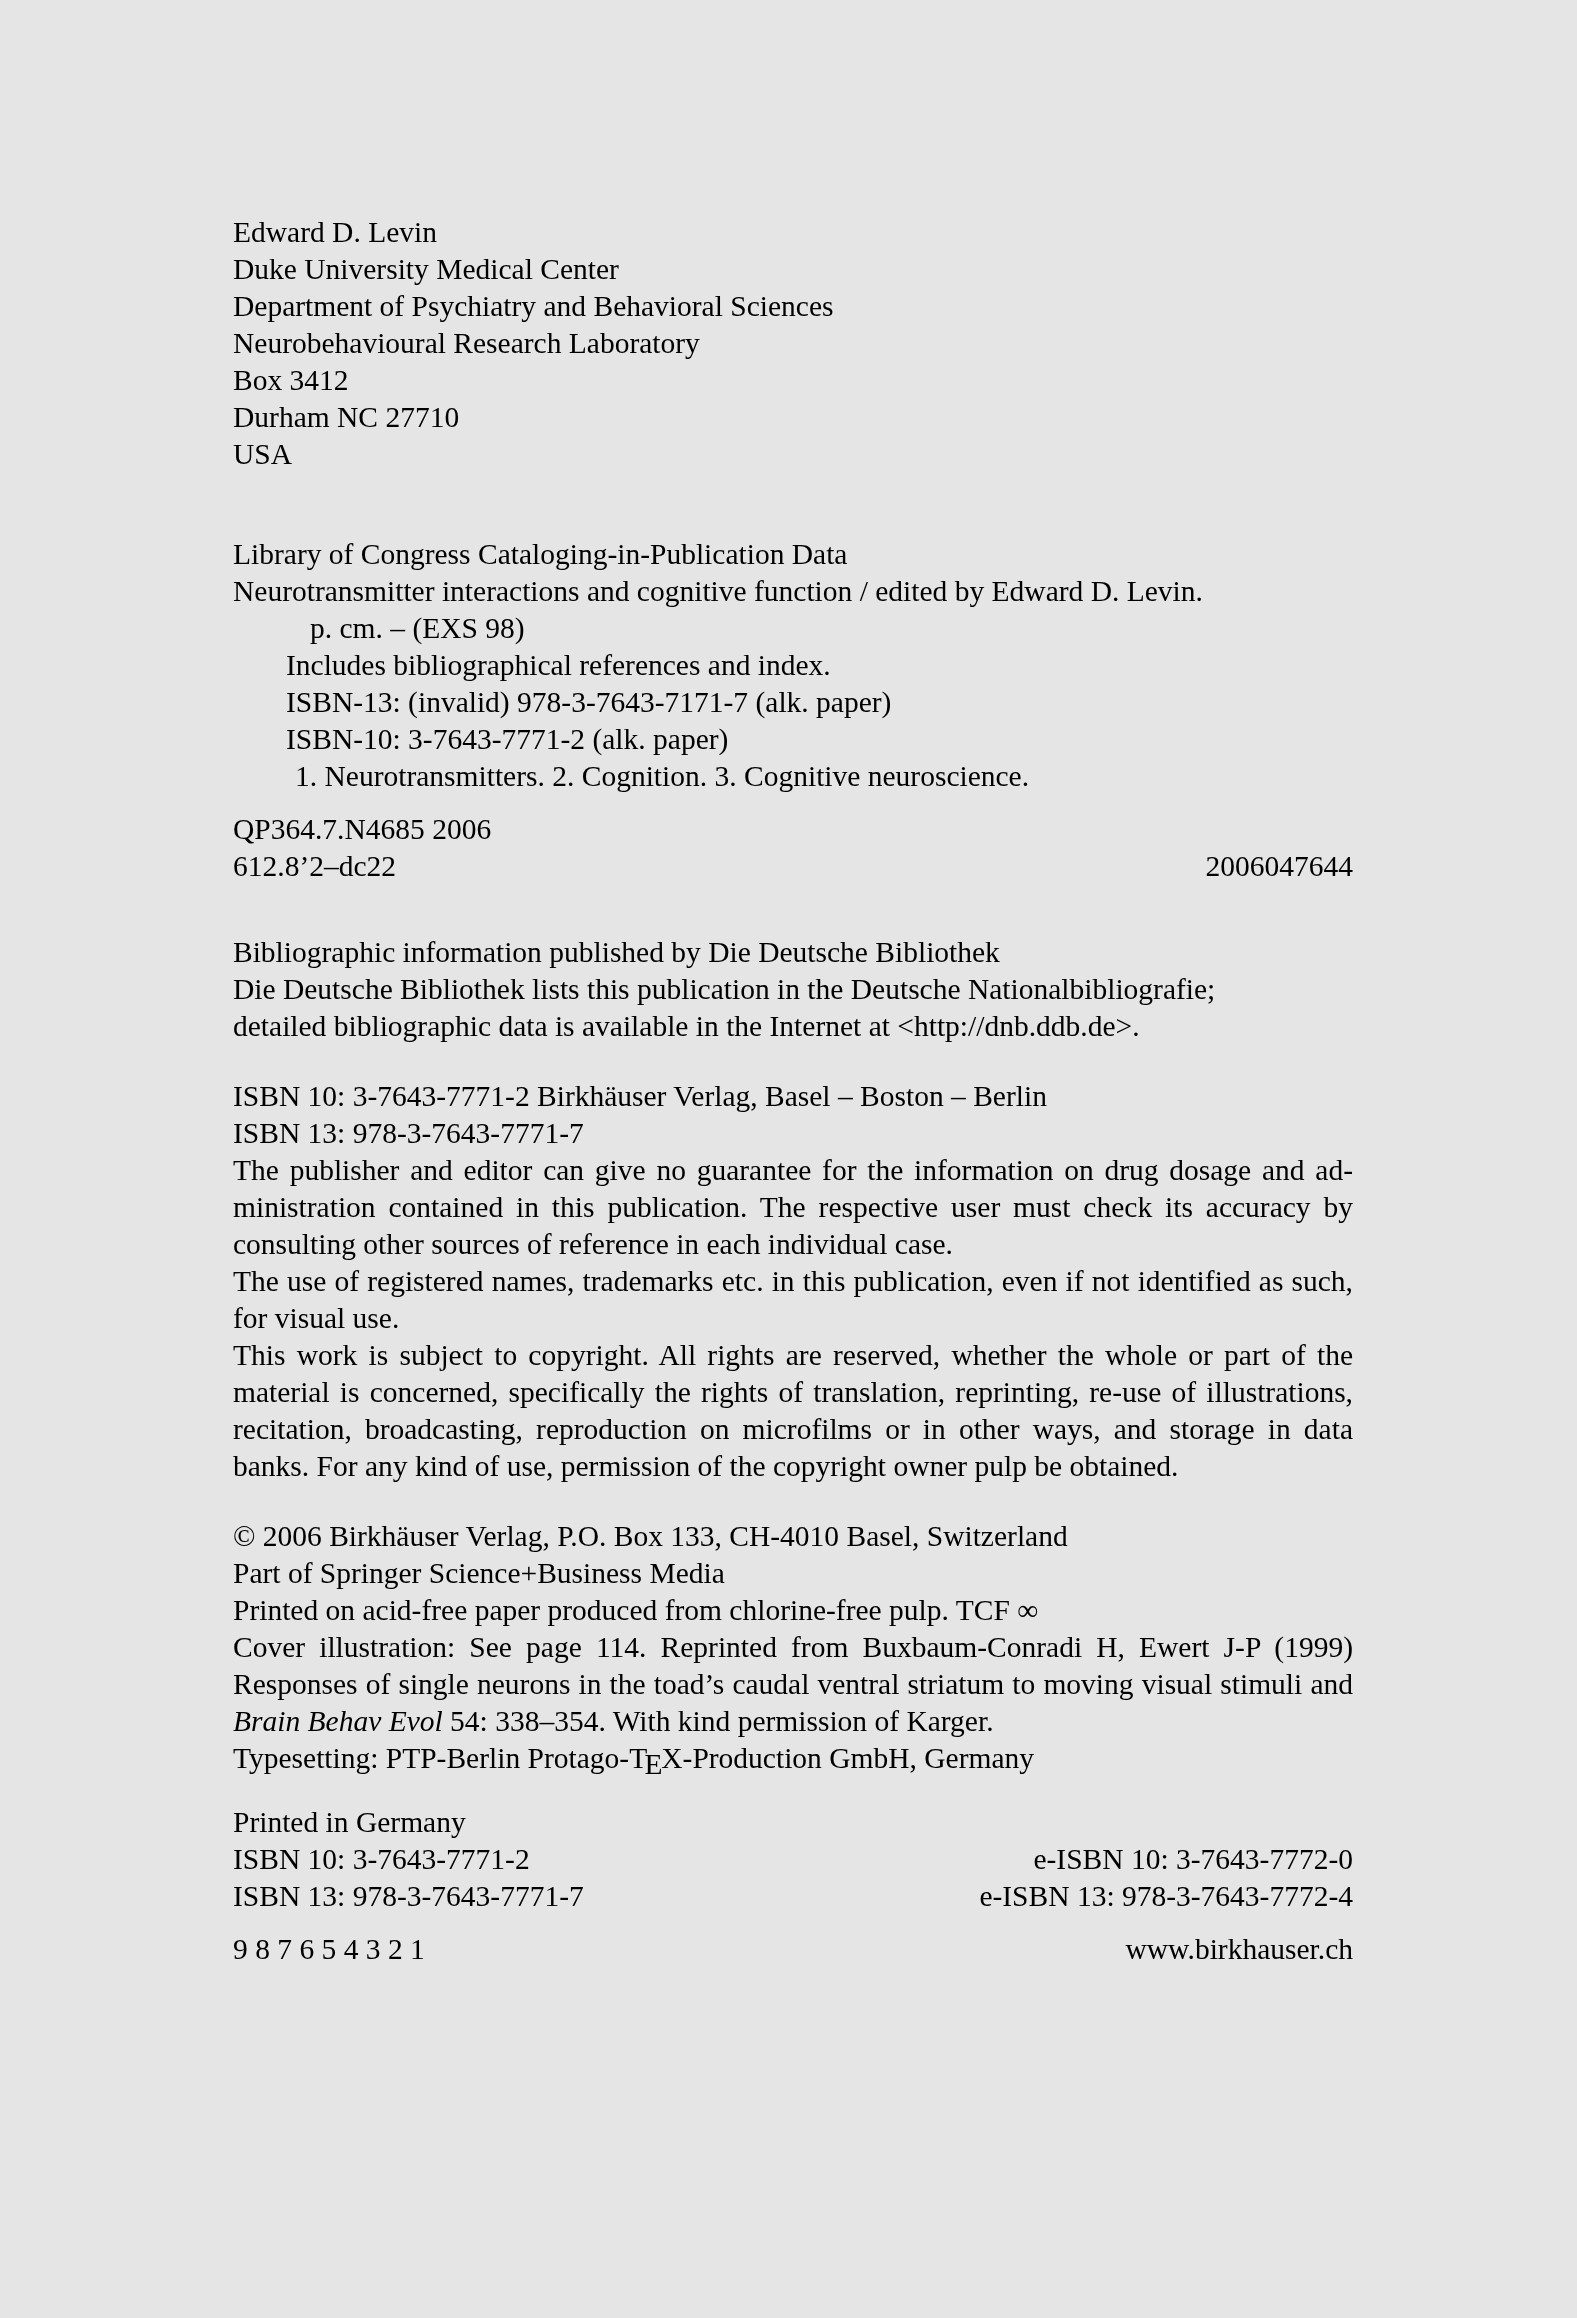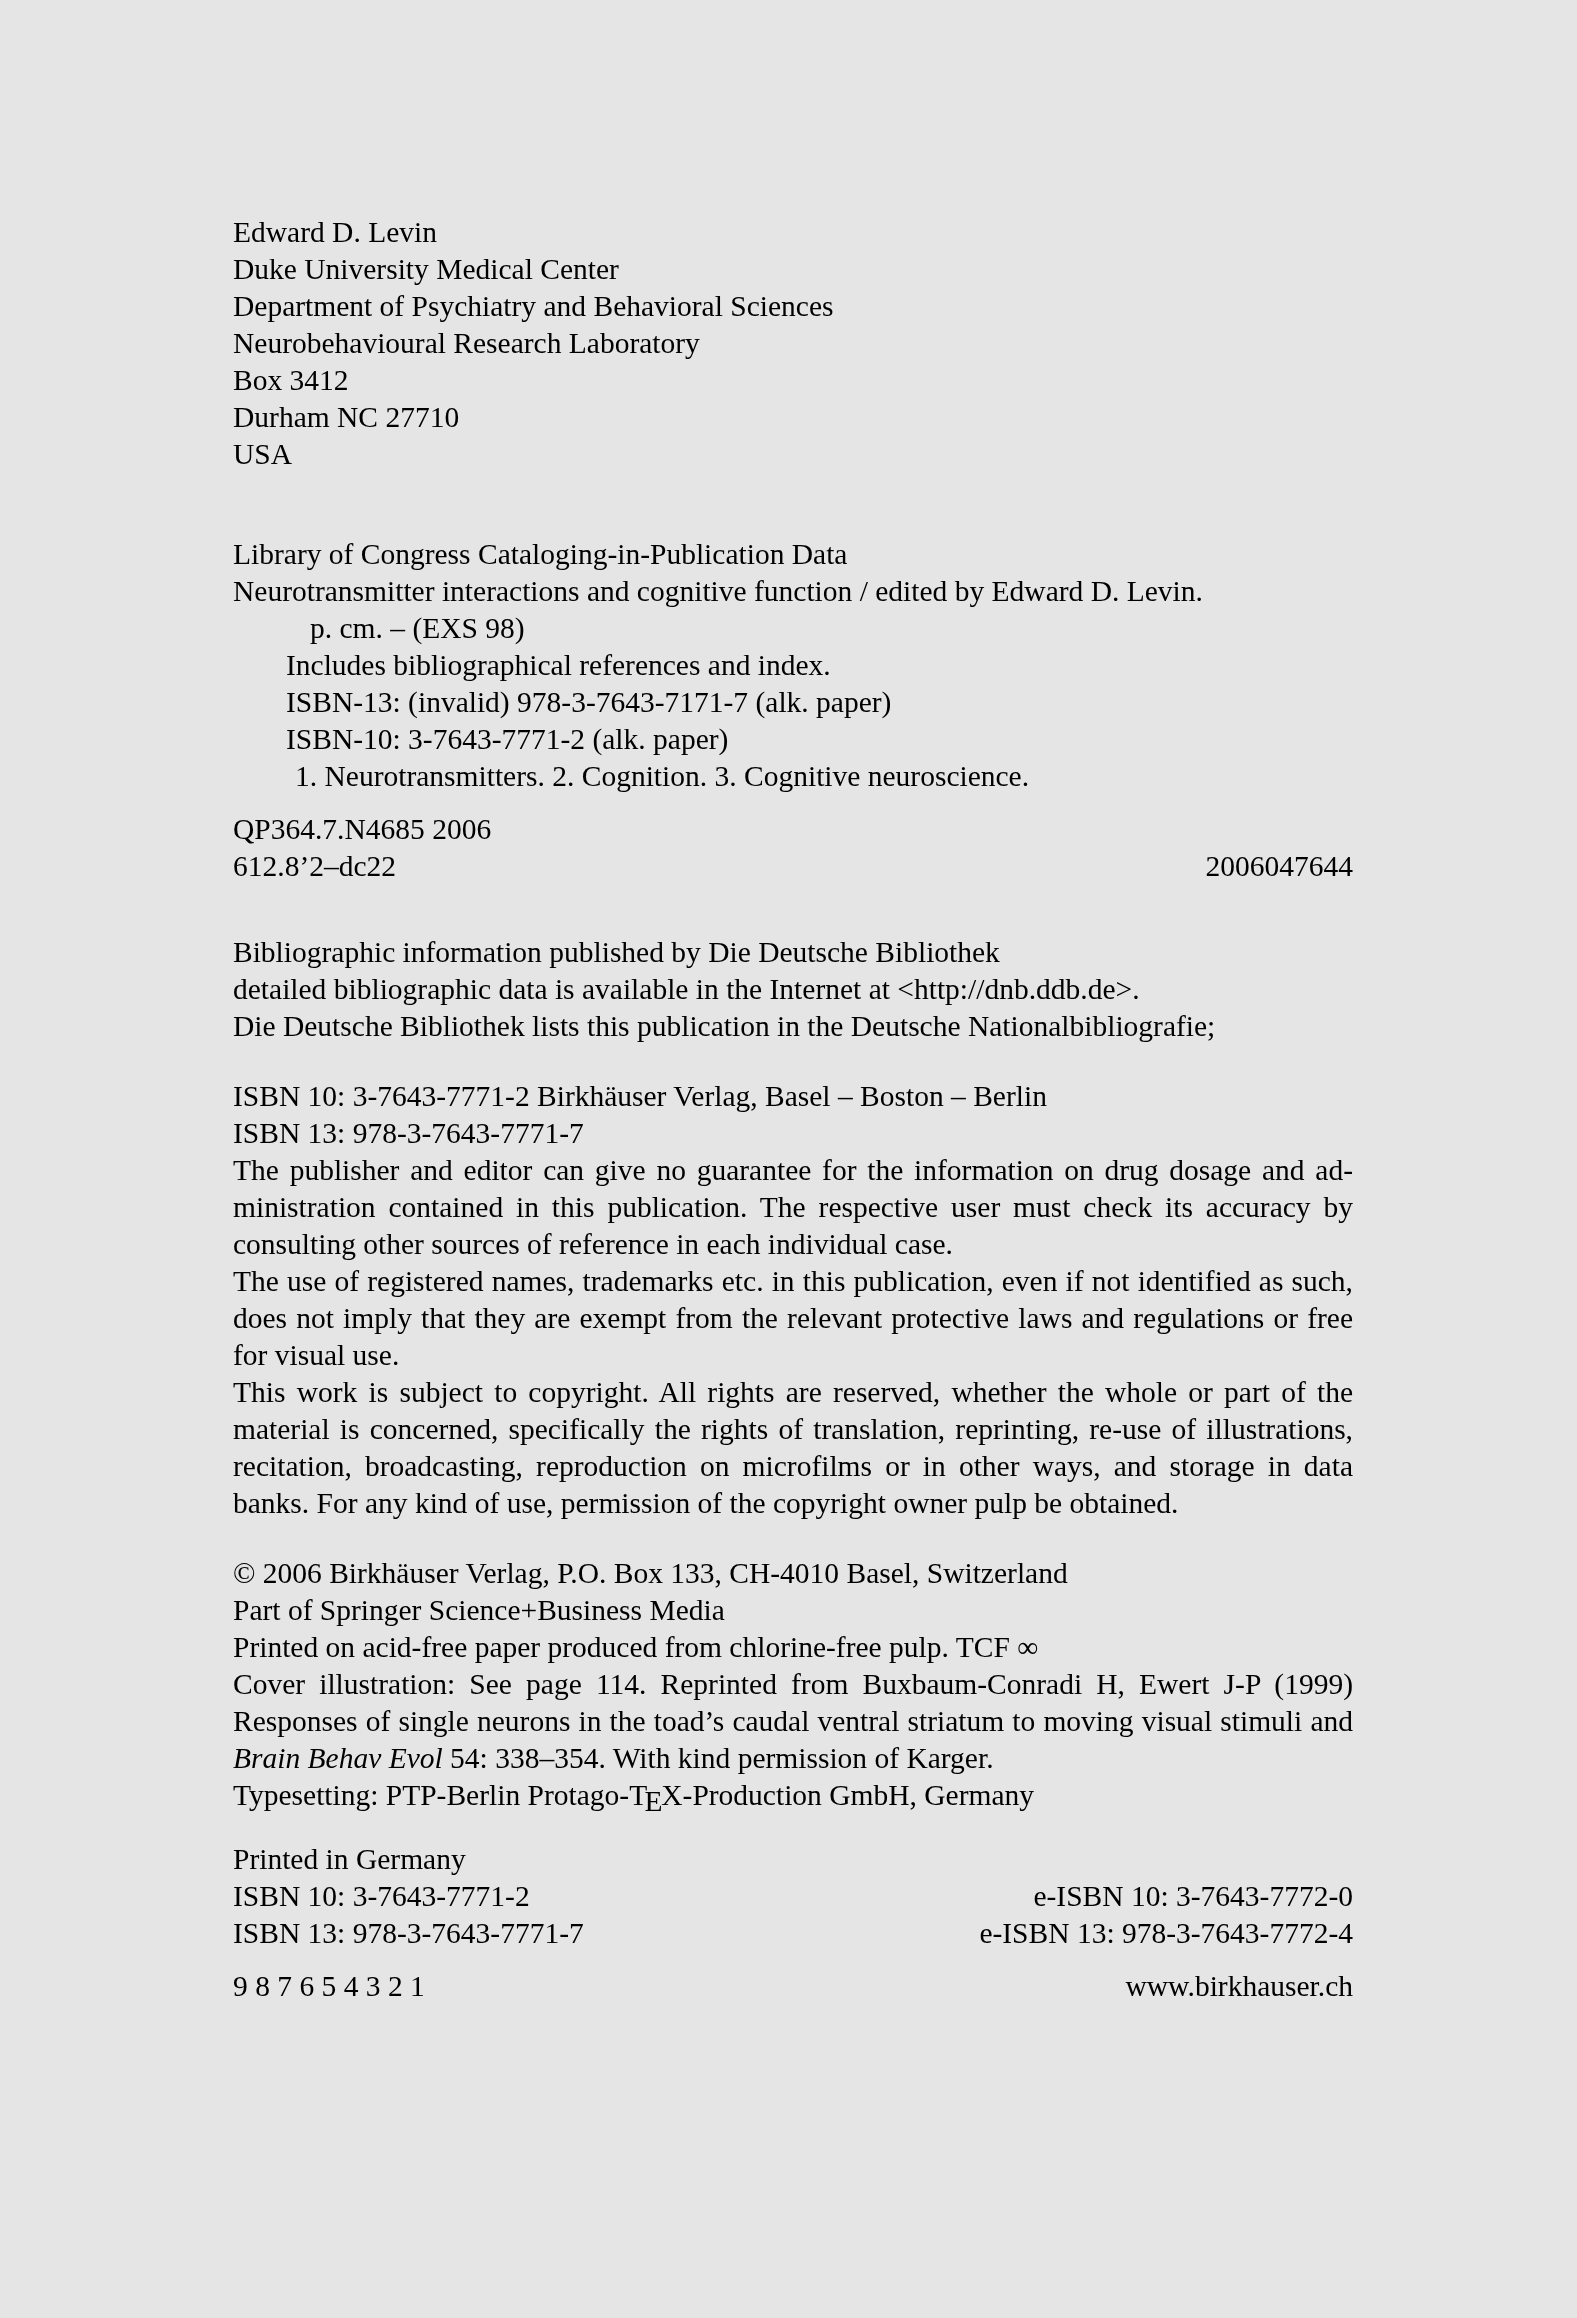--- a/index.html
+++ b/index.html
@@ -72,31 +72,30 @@
       </div>
       <div class="block" style="margin-top: 16px;">
         <div class="line">QP364.7.N4685 2006</div>
         <div class="line two">
           <span>612.8’2–dc22</span>
           <span>2006047644</span>
         </div>
       </div>
       <div class="block" style="margin-top: 49px;">
         <div class="line bold">Bibliographic information published by Die Deutsche Bibliothek</div>
+        <div class="line">Die Deutsche Bibliothek lists this publication in the Deutsche Nationalbibliografie;</div>
         <div class="line">detailed bibliographic data is available in the Internet at &lt;http://dnb.ddb.de&gt;.</div>
-        <div class="line">Die Deutsche Bibliothek lists this publication in the Deutsche Nationalbibliografie;</div>
       </div>
       <div class="block" style="margin-top: 33px;">
         <div class="line">ISBN 10: 3-7643-7771-2 Birkhäuser Verlag, Basel – Boston – Berlin</div>
         <div class="line">ISBN 13: 978-3-7643-7771-7</div>
         <div class="line j">The publisher and editor can give no guarantee for the information on drug dosage and ad-</div>
         <div class="line j">ministration contained in this publication. The respective user must check its accuracy by</div>
         <div class="line">consulting other sources of reference in each individual case.</div>
         <div class="line j">The use of registered names, trademarks etc. in this publication, even if not identified as such,</div>
-        <div class="line j">does not imply that they are exempt from the relevant protective laws and regulations or free</div>
         <div class="line">for visual use.</div>
         <div class="line j">This work is subject to copyright. All rights are reserved, whether the whole or part of the</div>
         <div class="line j">material is concerned, specifically the rights of translation, reprinting, re-use of illustrations,</div>
         <div class="line j">recitation, broadcasting, reproduction on microfilms or in other ways, and storage in data</div>
         <div class="line">banks. For any kind of use, permission of the copyright owner pulp be obtained.</div>
       </div>
       <div class="block" style="margin-top: 33px;">
         <div class="line">© 2006 Birkhäuser Verlag, P.O. Box 133, CH-4010 Basel, Switzerland</div>
         <div class="line">Part of Springer Science+Business Media</div>
         <div class="line">Printed on acid-free paper produced from chlorine-free pulp. TCF ∞</div>

